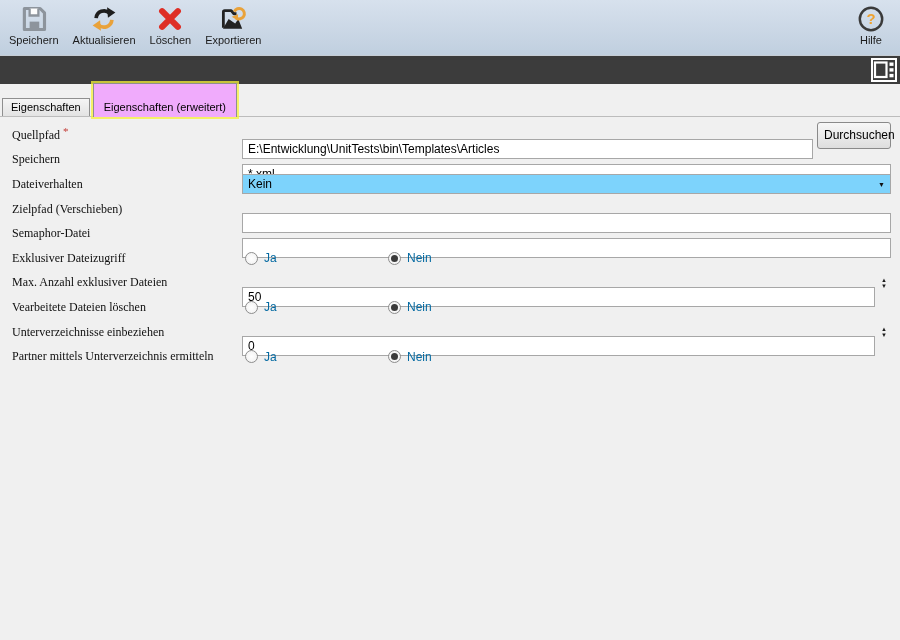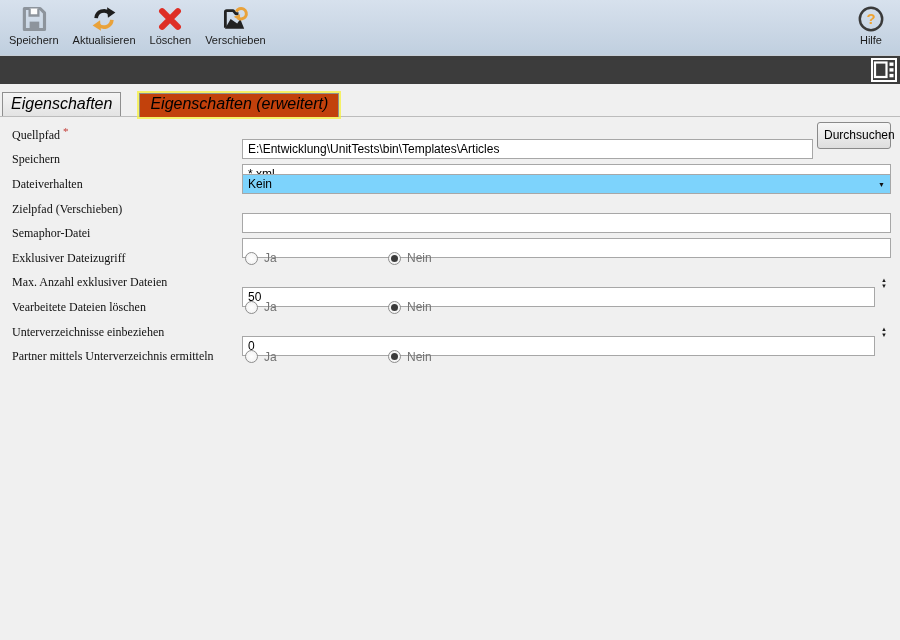--- a/index.html
+++ b/index.html
@@ -18,45 +18,45 @@
   .toolbar-help{margin-right:6px;justify-content:flex-end;}
 
   
   .darkbar{height:28px;background:#3c3c3c;display:flex;justify-content:flex-end;
     align-items:center;padding-right:3px;}
   .panelicon{width:26px;height:24px;display:block;}
 
   
   .tabstrip{margin-top:11px;height:21px;padding-left:2px;
     border-bottom:1px solid #bcbcbc;display:flex;align-items:flex-end;}
-  .tab{font-size:16px;color:#000;border:1px solid #8f8f8f;border-bottom:none;
+  .tab{font-size:11px;color:#000;border:1px solid #8f8f8f;border-bottom:none;
     background:linear-gradient(#f5f5f5,#e3e3e3);padding:2px 8px 3px 8px;
-    margin-right:18px;white-space:nowrap;cursor:default;font-style:italic;}
-  .tab.active{background:#c2410c;padding:1px 10px 4px 10px;margin-bottom:-1px;
+    margin-right:3px;white-space:nowrap;cursor:default;}
+  .tab.active{background:#f0abfc;padding:17px 10px 4px 10px;margin-bottom:-1px;
     box-shadow:0 0 0 2px rgba(247,242,58,.75);position:relative;z-index:2;}
 
   
   .form{padding:6px 9px 0 12px;}
   .row{display:flex;align-items:center;height:24.6px;}
   .row-label{width:230px;flex:none;font-size:12px;color:#0f0f0f;white-space:nowrap;font-family:Liberation Serif, serif;}
   .req{color:#c33b36;font-size:11px;margin-left:3px;position:relative;top:-4px;}
   .row-control{flex:1;display:flex;align-items:center;min-width:0;}
   input.txt{flex:1;height:20px;box-sizing:border-box;border:1px solid #a7a7a7;
     background:#fff;padding:0 5px;font:12px "Liberation Sans",sans-serif;color:#000;outline:none;min-width:0;margin-top:28px;}
   .btn{flex:none;width:74px;height:27px;margin-left:4px;font:12px "Liberation Sans",sans-serif;
     color:#000;border:1px solid #8a8a8a;border-radius:3px;
     background:linear-gradient(#f7f7f7,#dedede);cursor:default;}
   .combo{flex:1;height:20px;box-sizing:border-box;border:1px solid #a7a7a7;background:#7dd3fc;
     display:flex;align-items:center;padding:0 18px 0 5px;font-size:12px;color:#000;
     position:relative;cursor:default;}
   .combo .arrow{position:absolute;right:5px;top:6px;font-size:7px;color:#111;}
   .spin{flex:none;width:14px;height:20px;display:flex;flex-direction:column;
     align-items:center;justify-content:center;margin-left:2px;}
   .spin span{font-size:6px;line-height:6px;color:#1c1c1c;cursor:default;}
-  .radio-group{display:flex;align-items:center;font-size:12px;color:#737373;cursor:default;}
+  .radio-group{display:flex;align-items:center;font-size:12px;color:#0369a1;cursor:default;}
   .radio-group.first{width:143px;margin-left:3px;flex:none;}
   .rcirc{width:11px;height:11px;border:1px solid #8d8d8d;border-radius:50%;
     background:radial-gradient(#ffffff,#efefef);margin-right:6px;flex:none;
     position:relative;box-sizing:content-box;}
   .rcirc.sel::after{content:"";position:absolute;left:2px;top:2px;width:7px;height:7px;
     border-radius:50%;background:#3a3a3a;}
   .hidden-defs{position:absolute;width:0;height:0;overflow:hidden;}
 </style>
 </head>
 <body>
@@ -118,21 +118,21 @@
         <div class="tbtn">
           <svg class="ticon">
             <use href="#delete-icon"></use>
           </svg>
           <span class="tlabel">Löschen</span>
         </div>
         <div class="tbtn">
           <svg class="ticon">
             <use href="#export-icon"></use>
           </svg>
-          <span class="tlabel">Verschieben</span>
+          <span class="tlabel">Exportieren</span>
         </div>
       </div>
     <div class="tbtn toolbar-help">
       <svg class="ticon">
           <use href="#help-icon"></use>
         </svg>
       <span class="tlabel">Hilfe</span>
     </div>
   </div>
 

